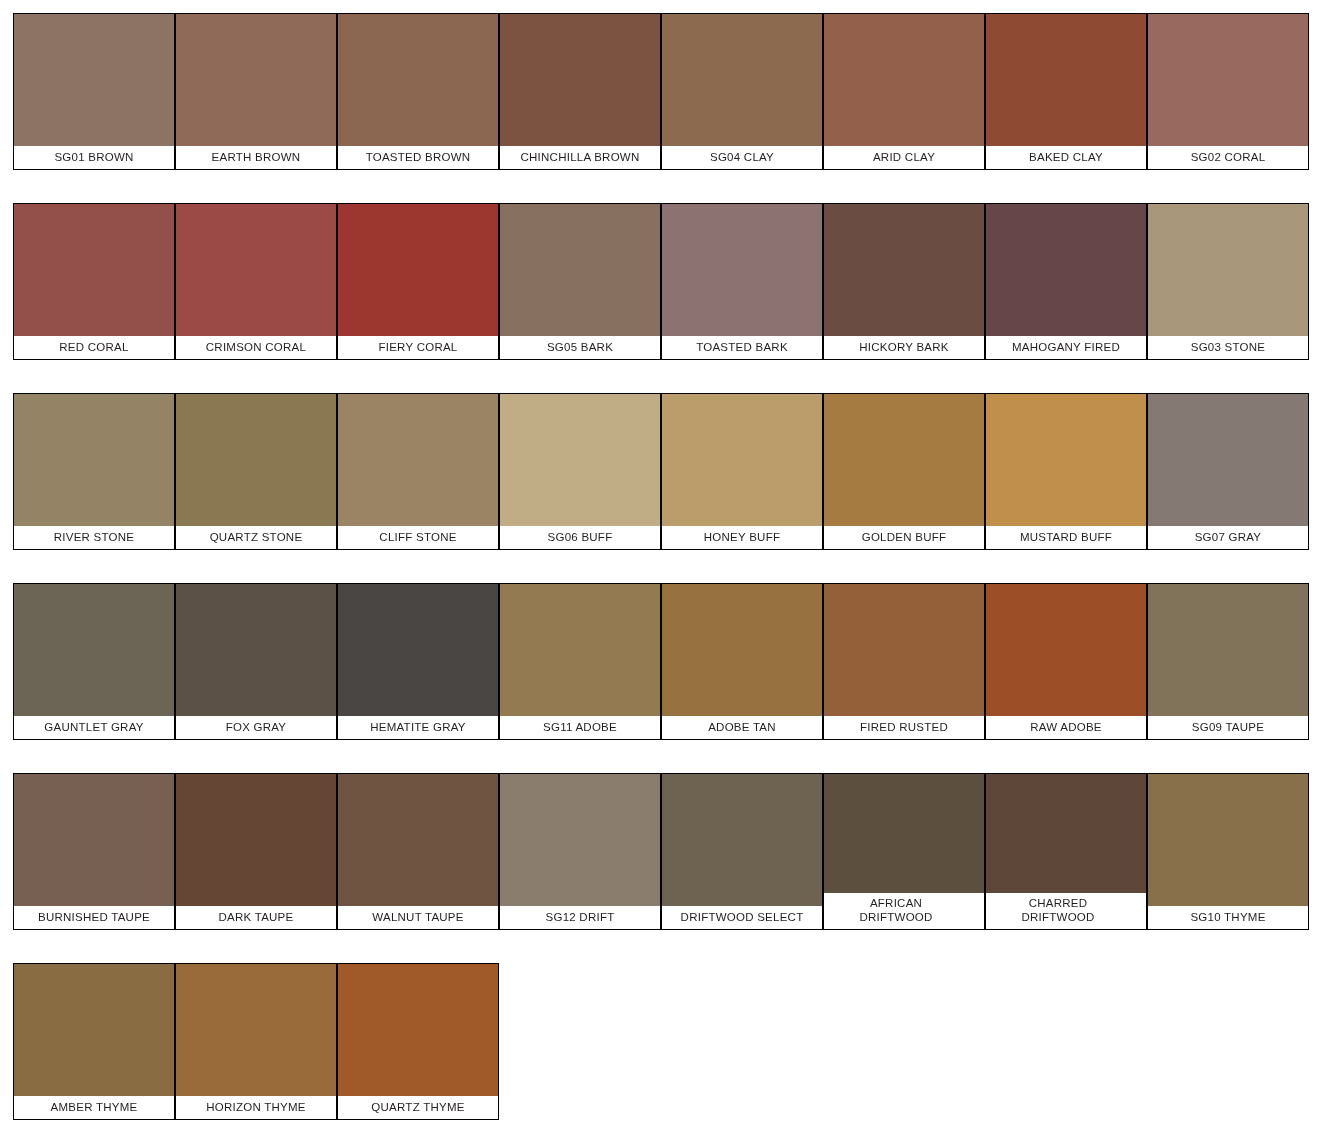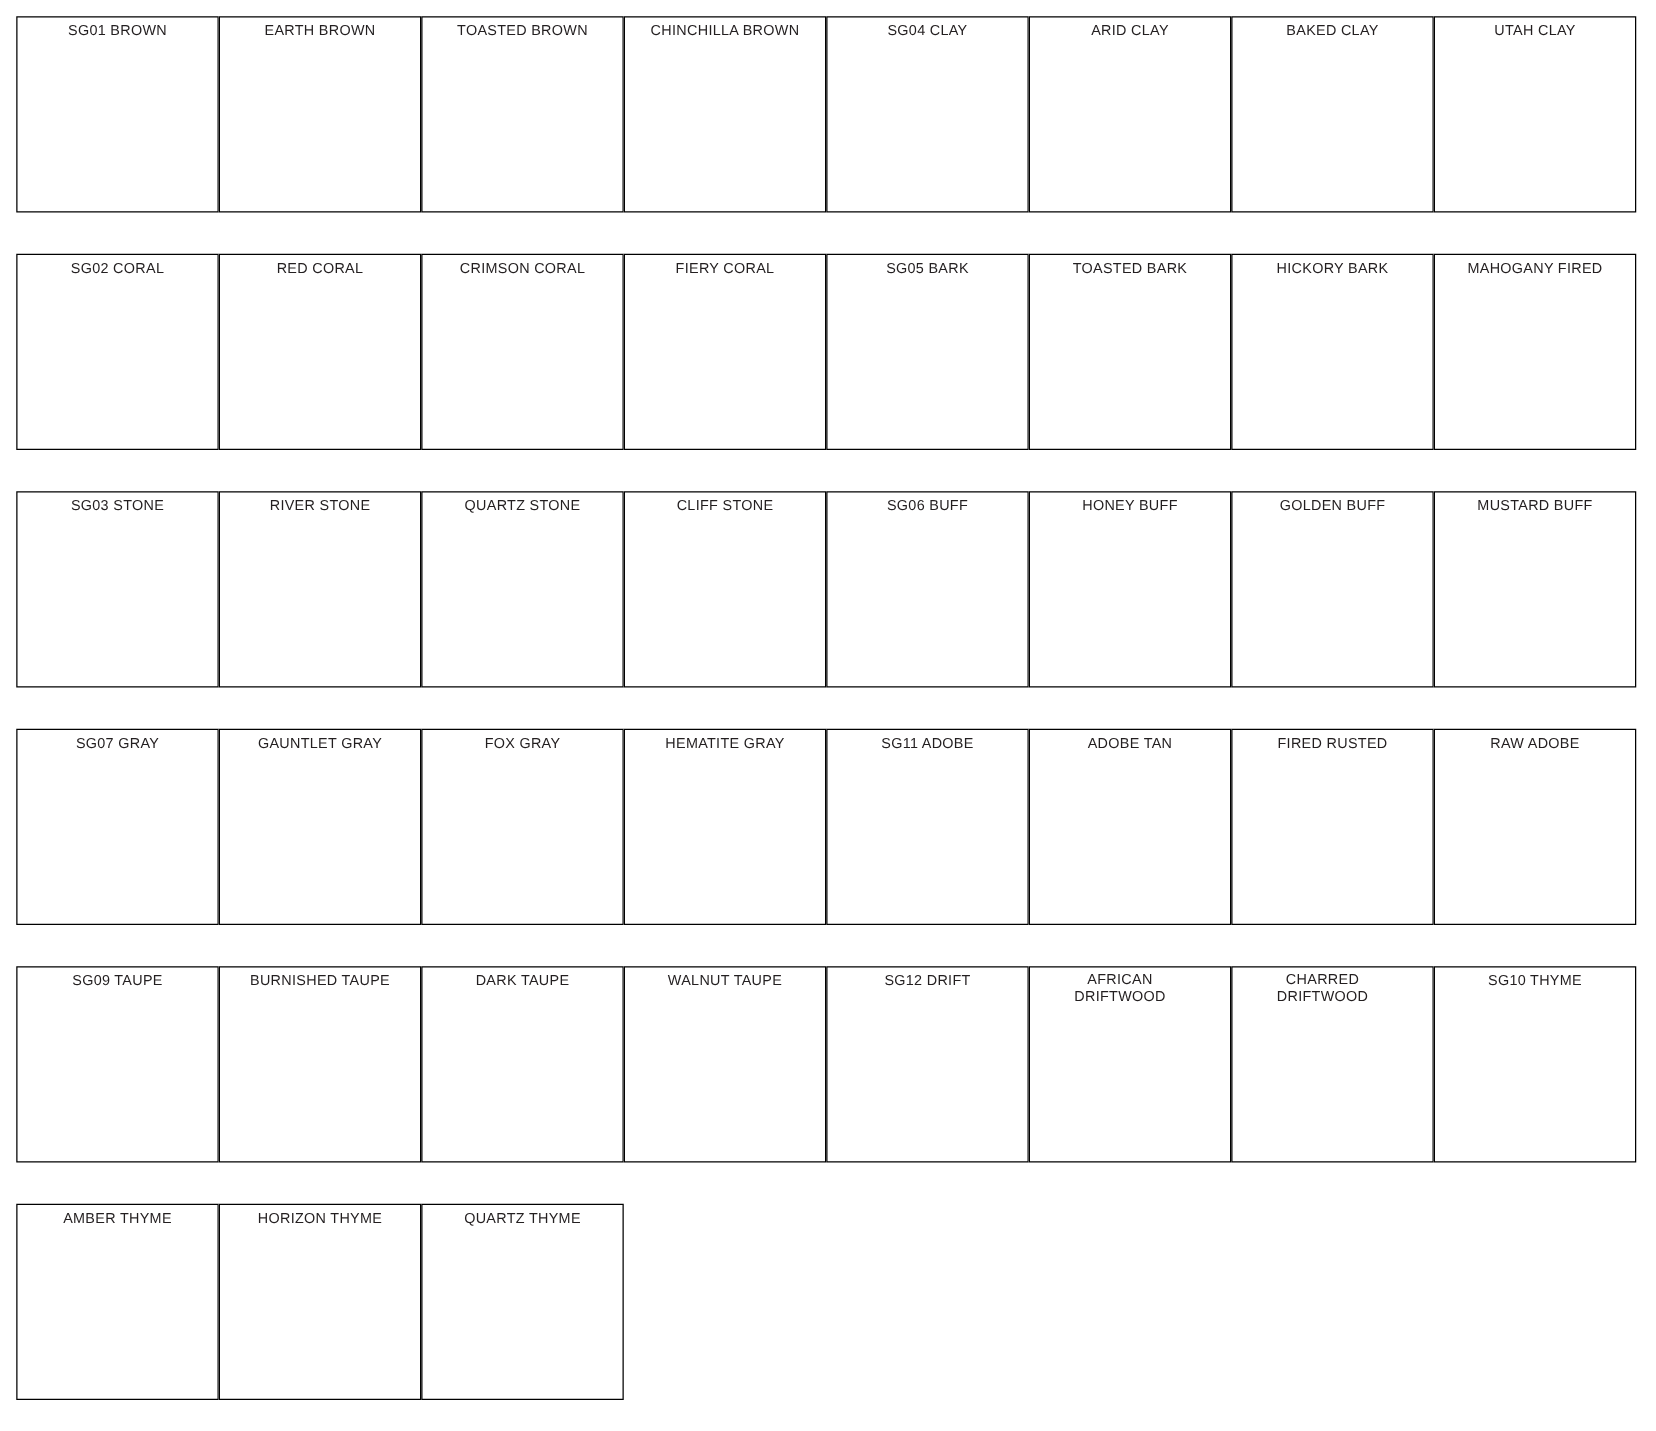--- a/index.html
+++ b/index.html
@@ -30,20 +30,21 @@
     height: 190px;
     box-sizing: border-box;
   }
 
   .swatch-card {
     width: 162px;
     height: 157px;
     border: 1px solid #000000;
     box-sizing: border-box;
     display: flex;
+    flex-direction: column;
     background: #ffffff;
   }
 
   .swatch-color {
     flex: 1 1 auto;
     width: 100%;
     min-height: 0;
   }
 
   .swatch-label {
@@ -105,26 +106,20 @@
       </div>
     </div>
     <div class="swatch-cell">
       <div class="swatch-card">
         <div class="swatch-color" style="background-color: rgb(142, 74, 50);"></div>
         <div class="swatch-label">BAKED CLAY</div>
       </div>
     </div>
     <div class="swatch-cell">
       <div class="swatch-card">
-        <div class="swatch-color" style="background-color: rgb(141, 63, 40);"></div>
-        <div class="swatch-label">UTAH CLAY</div>
-      </div>
-    </div>
-    <div class="swatch-cell">
-      <div class="swatch-card">
         <div class="swatch-color" style="background-color: rgb(151, 105, 95);"></div>
         <div class="swatch-label">SG02 CORAL</div>
       </div>
     </div>
     <div class="swatch-cell">
       <div class="swatch-card">
         <div class="swatch-color" style="background-color: rgb(147, 80, 74);"></div>
         <div class="swatch-label">RED CORAL</div>
       </div>
     </div>
@@ -281,20 +276,26 @@
     <div class="swatch-cell">
       <div class="swatch-card">
         <div class="swatch-color" style="background-color: rgb(111, 84, 66);"></div>
         <div class="swatch-label">WALNUT TAUPE</div>
       </div>
     </div>
     <div class="swatch-cell">
       <div class="swatch-card">
         <div class="swatch-color" style="background-color: rgb(138, 125, 110);"></div>
         <div class="swatch-label">SG12 DRIFT</div>
+      </div>
+    </div>
+    <div class="swatch-cell">
+      <div class="swatch-card">
+        <div class="swatch-color" style="background-color: rgb(110, 98, 80);"></div>
+        <div class="swatch-label">DRIFTWOOD SELECT</div>
       </div>
     </div>
     <div class="swatch-cell">
       <div class="swatch-card two-line">
         <div class="swatch-color" style="background-color: rgb(93, 79, 61);"></div>
         <div class="swatch-label">AFRICAN
 DRIFTWOOD</div>
       </div>
     </div>
     <div class="swatch-cell">

